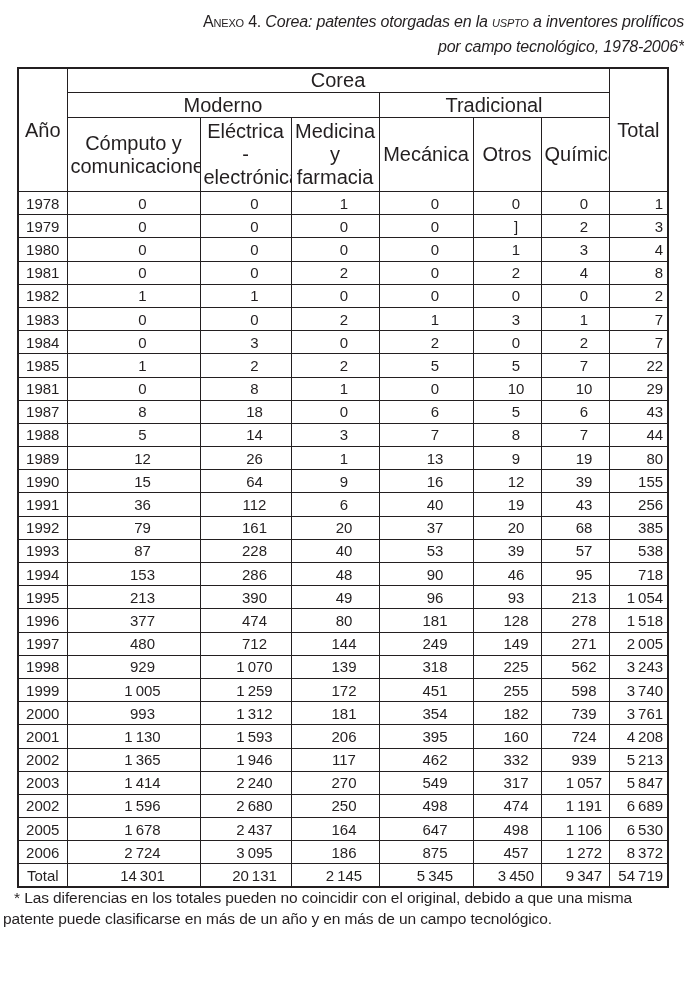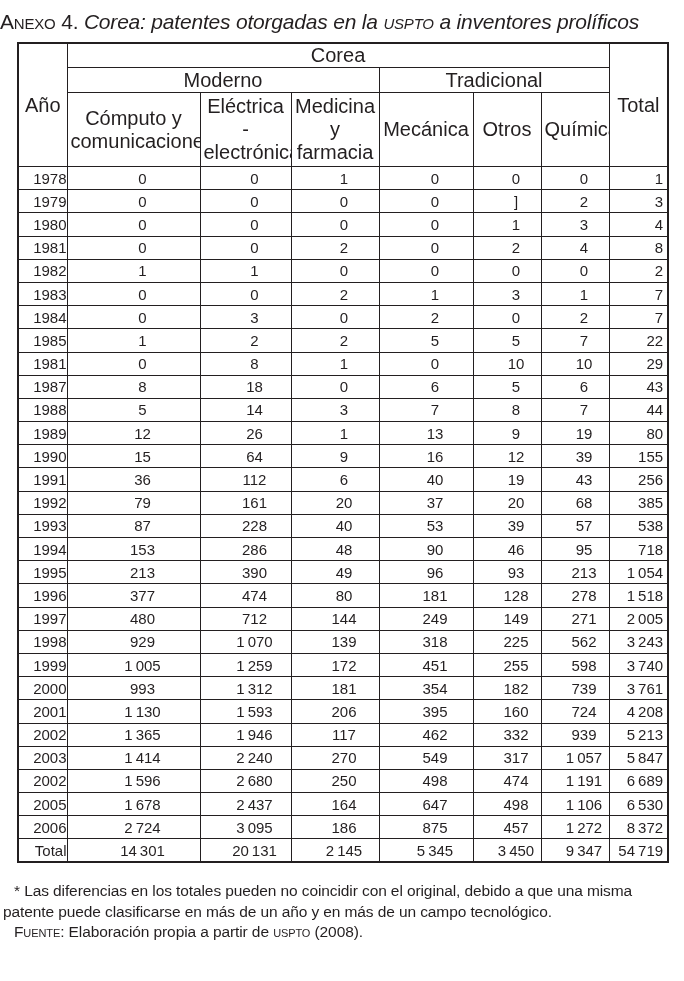--- a/index.html
+++ b/index.html
@@ -7,21 +7,21 @@
   body {
     width: 684px; height: 981px;
     background: #ffffff;
     color: #231f20;
     font-family: "Liberation Sans", sans-serif;
     overflow: hidden;
   }
   .page { position: relative; width: 684px; height: 981px; background: #ffffff; }
 
   
-  .title { padding-top: 9px; text-align: left; font-size: 21px; line-height: 25px; letter-spacing: -0.2px; }
+  .title { padding-top: 9px; text-align: right; font-size: 16px; line-height: 25px; letter-spacing: -0.2px; }
   .it { font-style: italic; }
   .sc { font-variant: small-caps; }
 
   
   table.patents {
     border-collapse: collapse;
     table-layout: fixed;
     width: 650px;
     margin: 8px 0 0 17px;
     border: 2px solid #231f20;
@@ -33,37 +33,38 @@
     vertical-align: middle;
     padding: 0;
     overflow: hidden;
     white-space: normal;
   }
   .patents thead th { font-size: 20px; }
   tr.h-row-1 th { height: 23px; }
   tr.h-row-2 th { height: 25px; }
   tr.h-row-3 th { height: 45px; line-height: 1.15; padding: 2px 3px; }
   .patents tbody td { height: 23.2px; font-size: 15px; }
-  .patents td.year { text-align: right; margin-left: 44px; }
+  .patents td.year { text-align: center; margin-left: 44px; }
   .patents td.val { padding-left: 18px; }
   .patents td.total-col { text-align: right; padding-right: 4px; }
 
   
-  .notes { margin: 18px 3px 0 3px; font-size: 15.5px; line-height: 20.5px; letter-spacing: -0.1px; }
+  .notes { margin: 0 3px 0 3px; font-size: 15.5px; line-height: 20.5px; letter-spacing: -0.1px; }
   .notes p { margin: 0; }
   .note-p { text-indent: 11px; }
   .source-p { text-indent: 11px; margin-top: 1px; }
 </style>
 </head>
 <body>
 
 <div class="page">
 
   <div class="title">
     <div><span class="sc">Anexo 4. </span><span class="it">Corea: patentes otorgadas en la </span><span class="it sc">uspto</span><span class="it"> a inventores prolíficos</span></div>
+    <div class="it">por campo tecnológico, 1978-2006*</div>
   </div>
 
   <table class="patents">
     <colgroup>
       <col style="width:49px">
       <col style="width:133px">
       <col style="width:91px">
       <col style="width:88px">
       <col style="width:94px">
       <col style="width:68px">
@@ -388,16 +389,15 @@
           <td class="val">5 345</td>
           <td class="val">3 450</td>
           <td class="val">9 347</td>
           <td class="total-col">54 719</td>
         </tr>
       </tbody>
   </table>
 
   <div class="notes">
     <p class="note-p">* Las diferencias en los totales pueden no coincidir con el original, debido a que una misma patente puede clasificarse en más de un año y en más de un campo tecnológico.</p>
-    <p class="source-p"><span class="sc">Fuente: </span><span>Elaboración propia a partir de </span><span class="sc">uspto</span><span> (2008).</span></p>
   </div>
 
 </div>
 
 </body></html>

